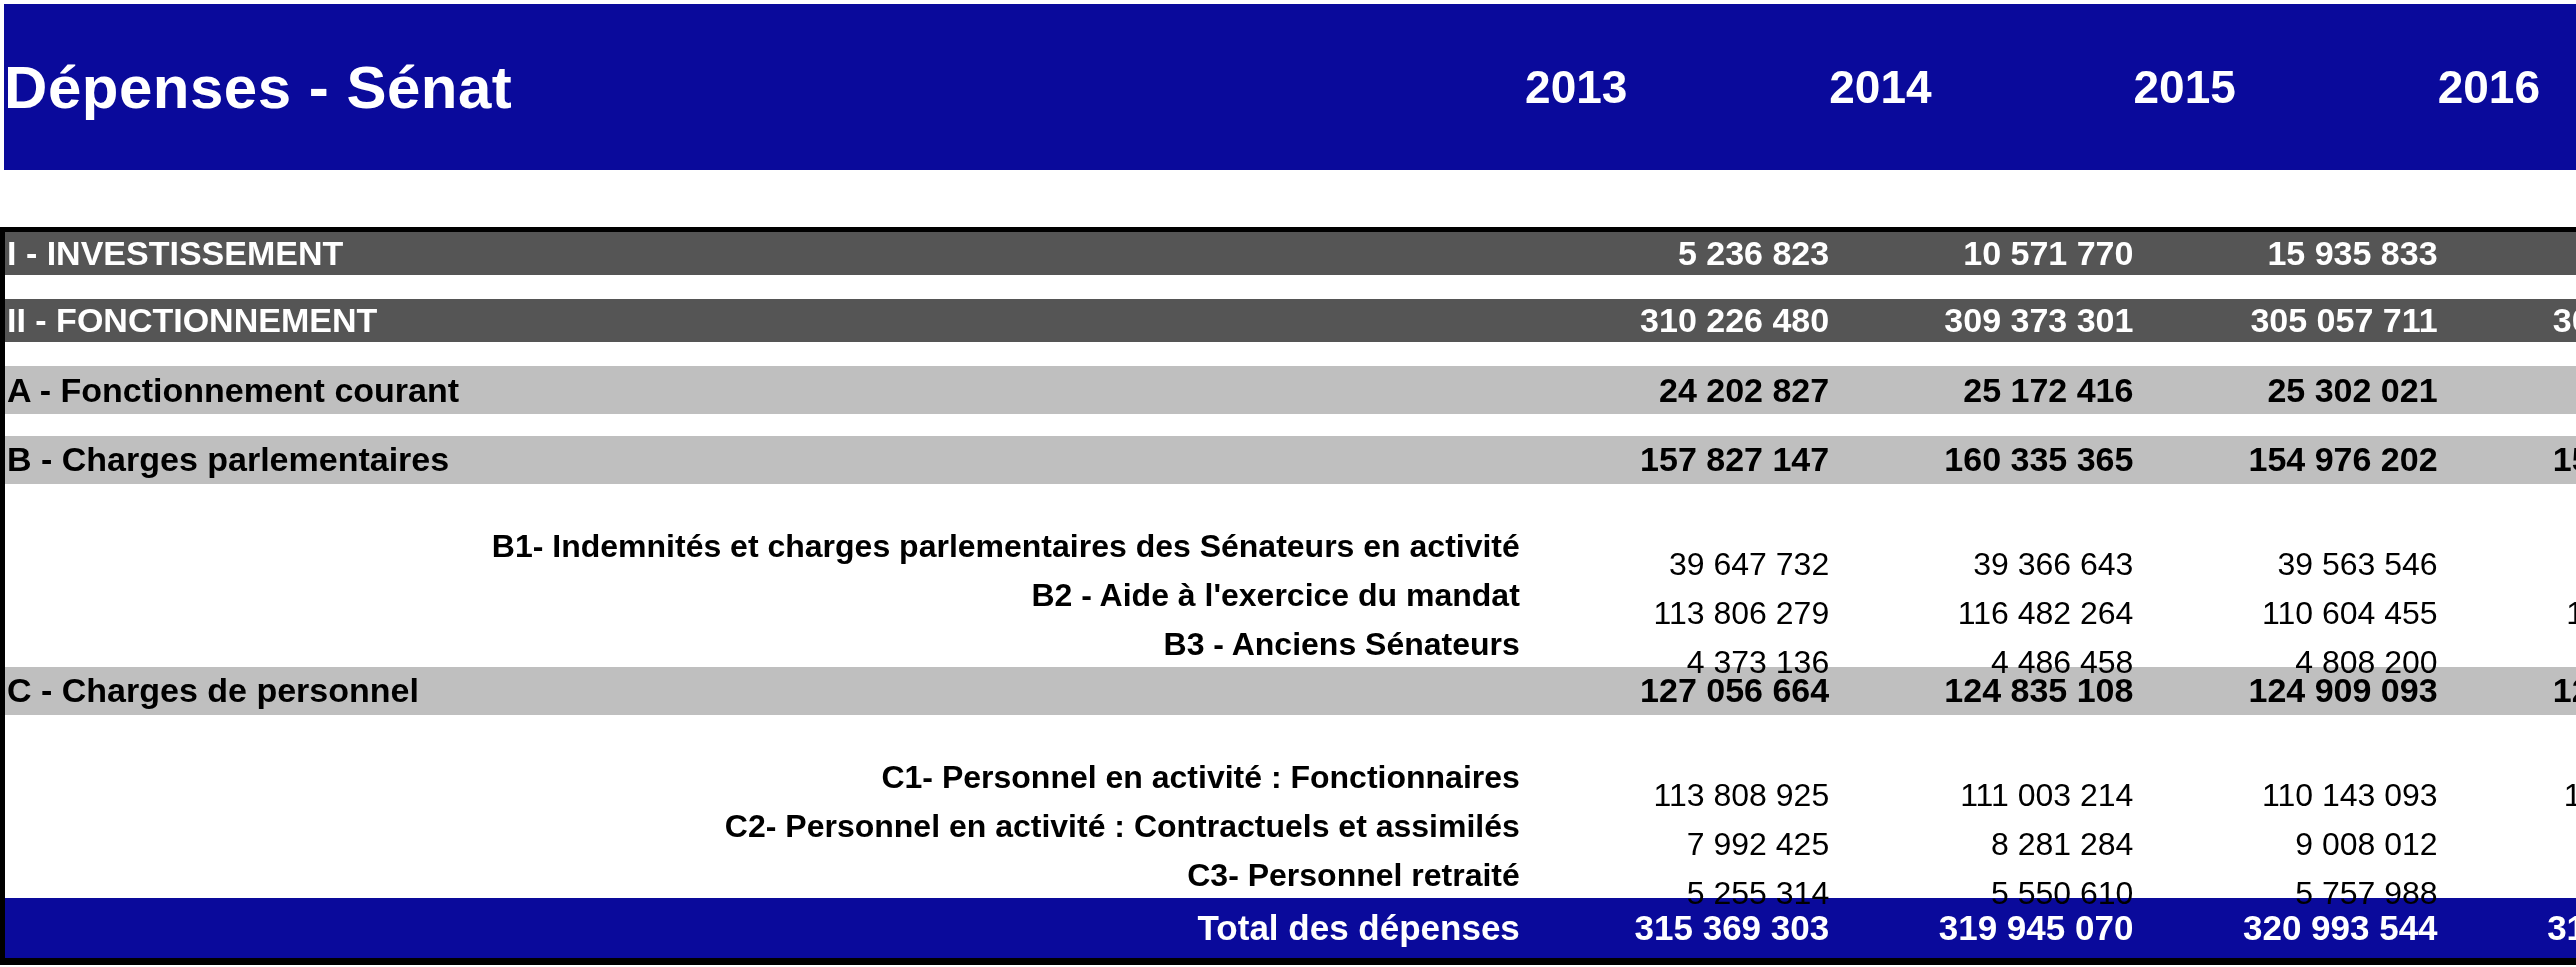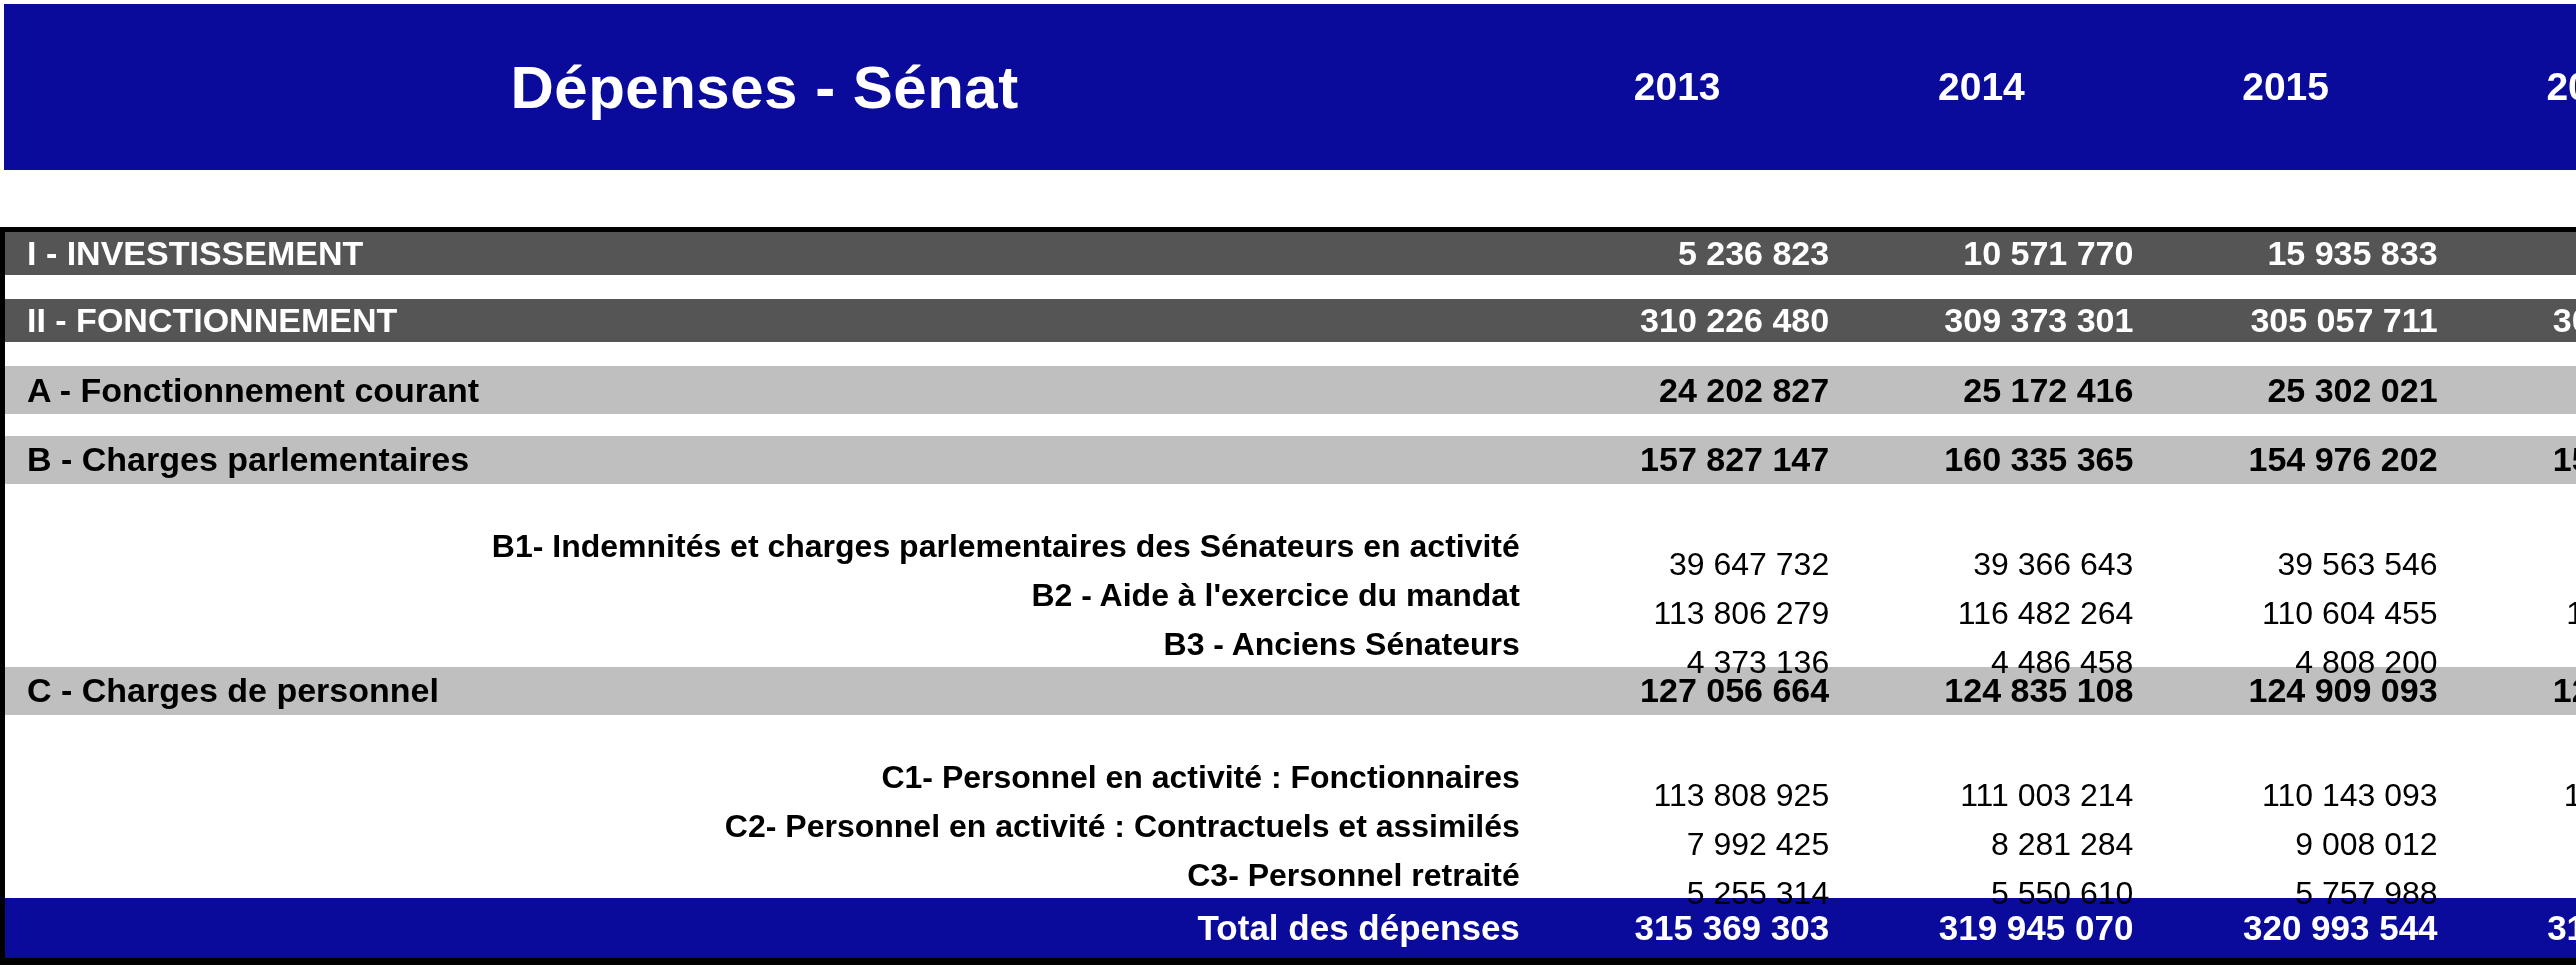--- a/index.html
+++ b/index.html
@@ -8,39 +8,39 @@
   body { font-family:"Liberation Sans", sans-serif; }
   .page { position:relative; width:3091px; height:967px; background:#ffffff; overflow:hidden; }
 
   
   .header {
     margin:4.1px 0 0 4.1px; width:3087px; height:166px;
     background:#0A0A9B; color:#ffffff;
     display:grid; grid-template-columns:1521px repeat(5,1fr);
     align-items:center; padding-right:45px;
   }
-  .title { text-align:center; font-size:60px; font-weight:700; letter-spacing:0.5px; }
-  .ycell { text-align:center; font-size:39px; font-weight:700; }
+  .title { text-align:left; font-size:60px; font-weight:700; letter-spacing:0.5px; }
+  .ycell { font-size:46px; font-weight:700; }
 
   .gap-top { height:57px; }
 
   
   .table {
     width:3091px;
     border-top:5.2px solid #000;
     border-left:5.2px solid #000;
     border-bottom:7.2px solid #000;
   }
   .row {
     display:grid; grid-template-columns:1520px repeat(5,1fr);
     align-items:center; padding-right:45px;
   }
   .cell.val { text-align:right; }
   .band { font-weight:700; }
-  .band .label { padding-left:22px; }
+  .band .label { padding-left:2px; }
   .dark  { background:#555555; color:#ffffff; height:43px; font-size:34px; }
   .light { background:#BFBFBF; color:#000000; height:48px; font-size:34px; }
   .sp46 { height:24px; background:#ffffff; }
   .sp42 { height:21.6px; background:#ffffff; }
   .subblock { background:#ffffff; padding:26px 0 10.3px 0; }
   .sub { height:49px; font-size:32px; color:#000; background:#ffffff; }
   .sub .label { font-weight:700; text-align:right; padding-right:5.2px; }
   .sub .val { font-weight:400;margin-top:36px; }
   .total {
     background:#0A0A9B; color:#ffffff; height:60px;

